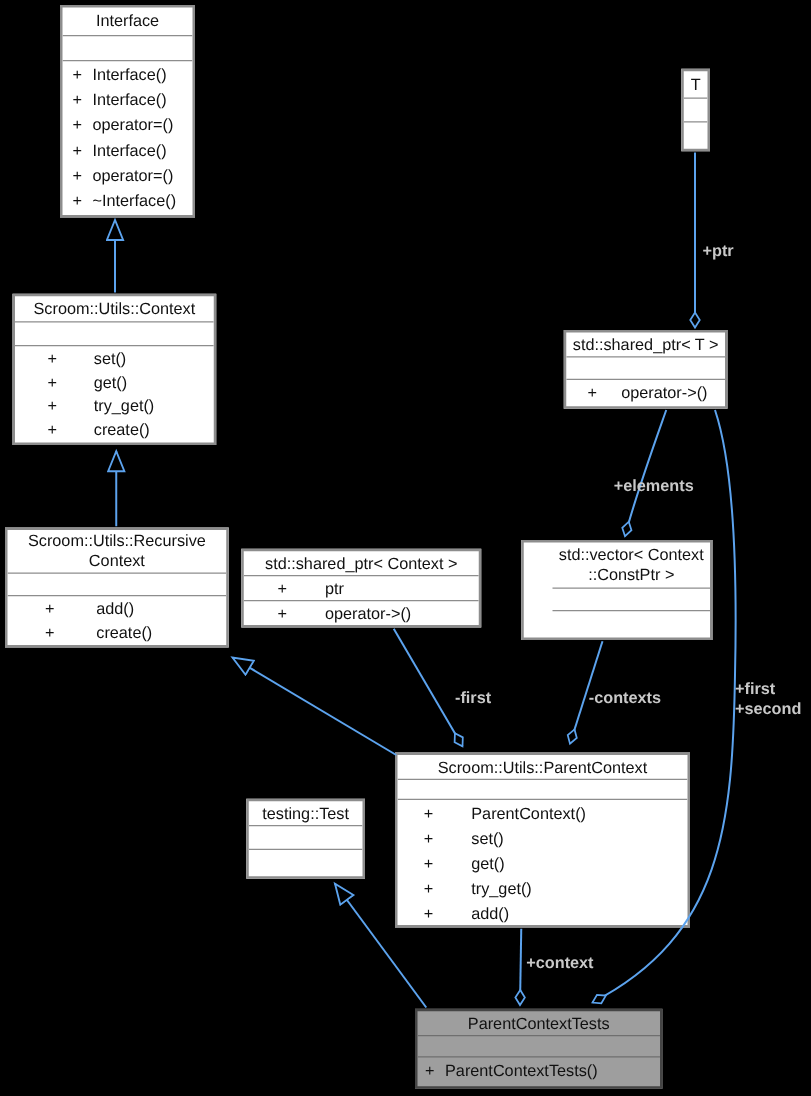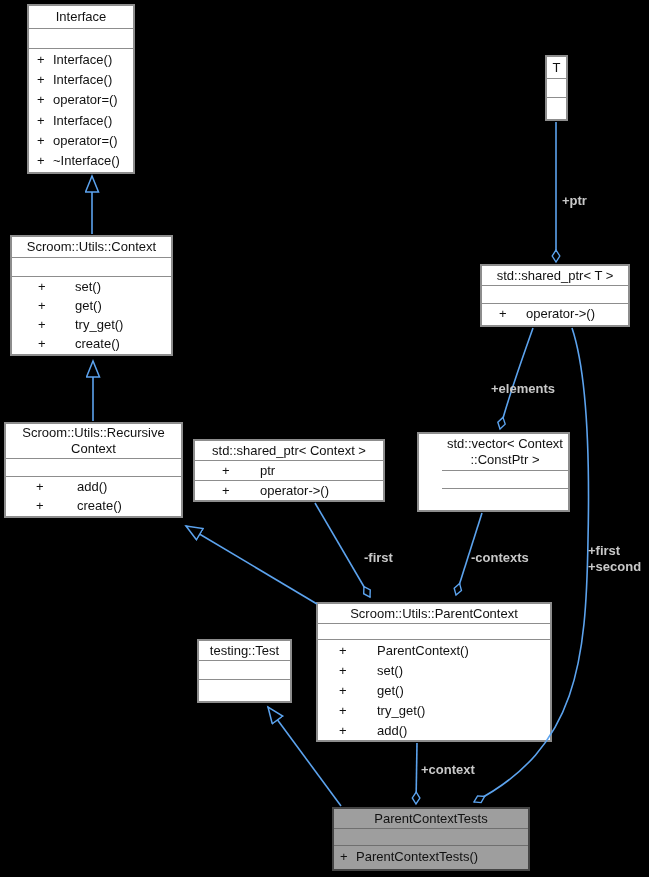--- a/index.html
+++ b/index.html
@@ -26,21 +26,21 @@
   .hl .title,.hl .sec{border-color:#6f6f6f;}
   .elabel{
     position:absolute;color:#c9c9c9;font-weight:bold;font-size:13px;
     line-height:16px;white-space:nowrap;text-align:right;
   }
   svg.edges{position:absolute;left:0;top:0;pointer-events:none;}
 </style>
 </head>
 <body>
 
-<div class="box box-interface" style="left:27px;top:4px;width:108px;height:170px;--pml:8px;--pw:16px;">
+<div class="box box-interface" style="left:48px;top:4px;width:108px;height:170px;--pml:8px;--pw:16px;">
   <div class="title" style="height:22px">
     <span>Interface</span>
   </div>
   <div class="sec" style="height:20px"></div>
   <div class="sec">
     <div class="mrow">
         <span class="plus">+</span>
         <span>Interface()</span>
       </div>
     <div class="mrow">
@@ -129,21 +129,21 @@
 
 <div class="box" style="left:417px;top:432px;width:153px;height:80px;padding-left:23px;">
   <div class="title" style="height:36px">
     <span>std::vector&lt; Context</span>
     <span>::ConstPtr &gt;</span>
   </div>
   <div class="sec" style="height:18px"></div>
   <div class="sec" style="height:20px"></div>
 </div>
 
-<div class="box" style="left:480px;top:264px;width:150px;height:63px;--pml:17px;--pw:27px;">
+<div class="box" style="left:451px;top:264px;width:131px;height:63px;--pml:17px;--pw:27px;">
   <div class="title" style="height:19px">
     <span>std::shared_ptr&lt; T &gt;</span>
   </div>
   <div class="sec" style="height:18px"></div>
   <div class="sec">
     <div class="mrow" style="height:19px">
         <span class="plus">+</span>
         <span>operator-&gt;()</span>
       </div>
   </div>

